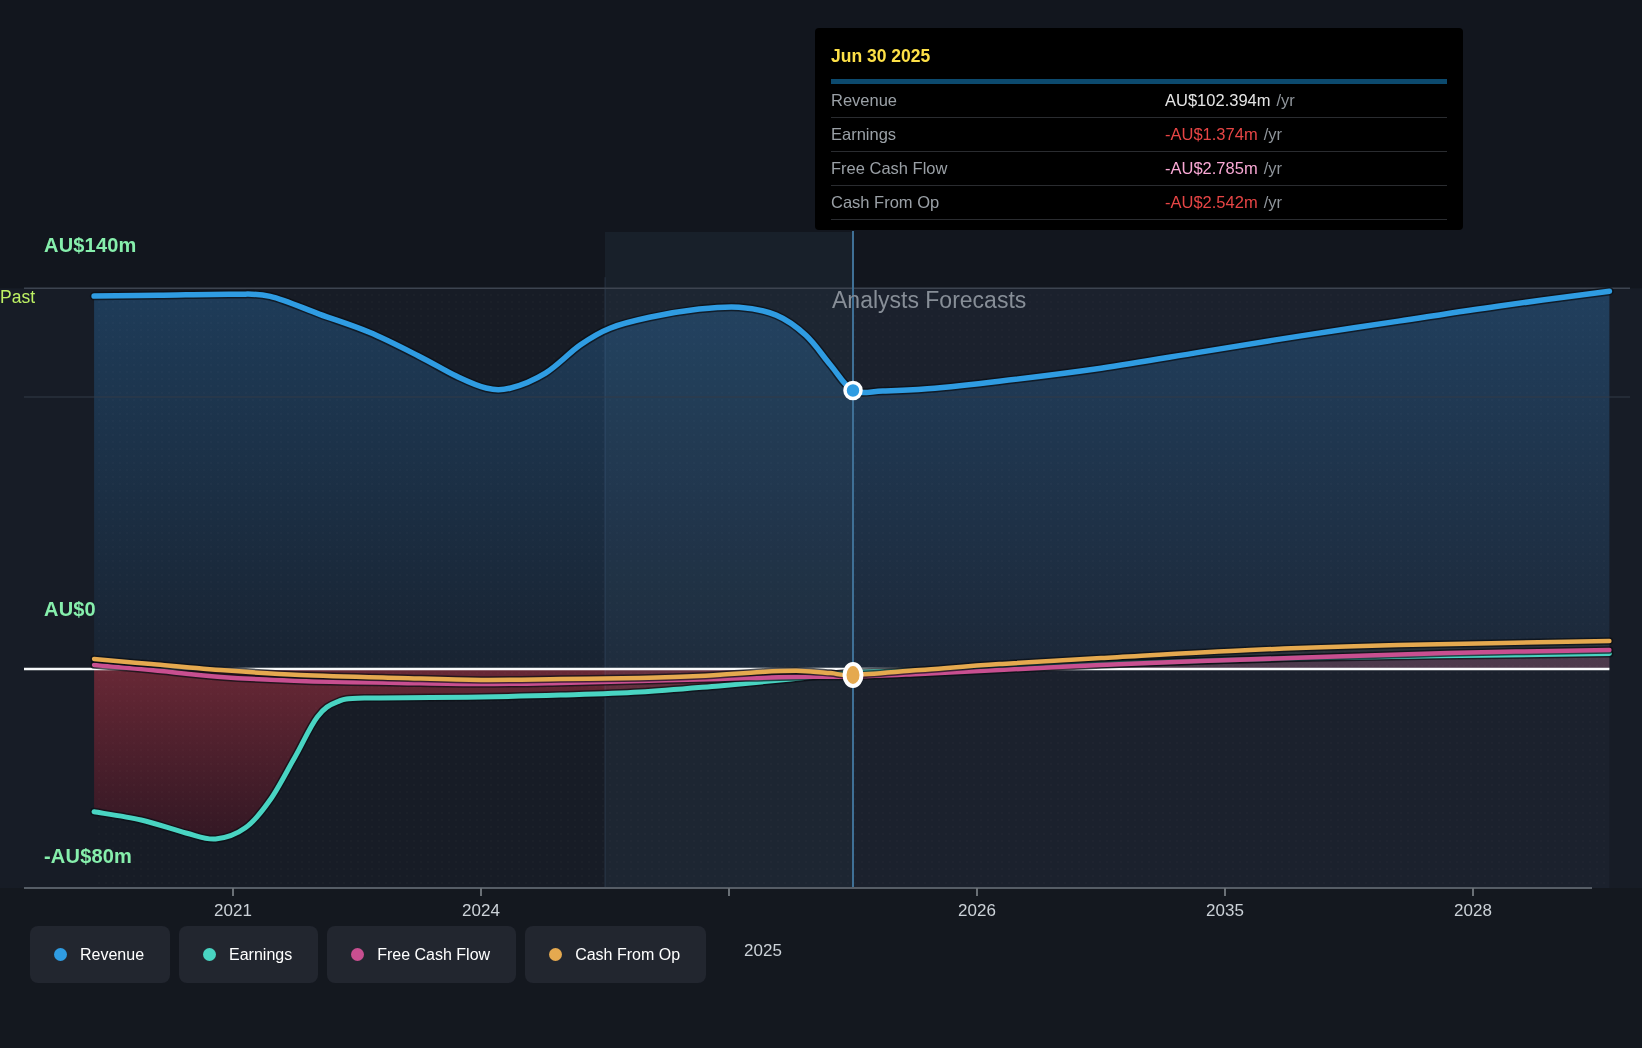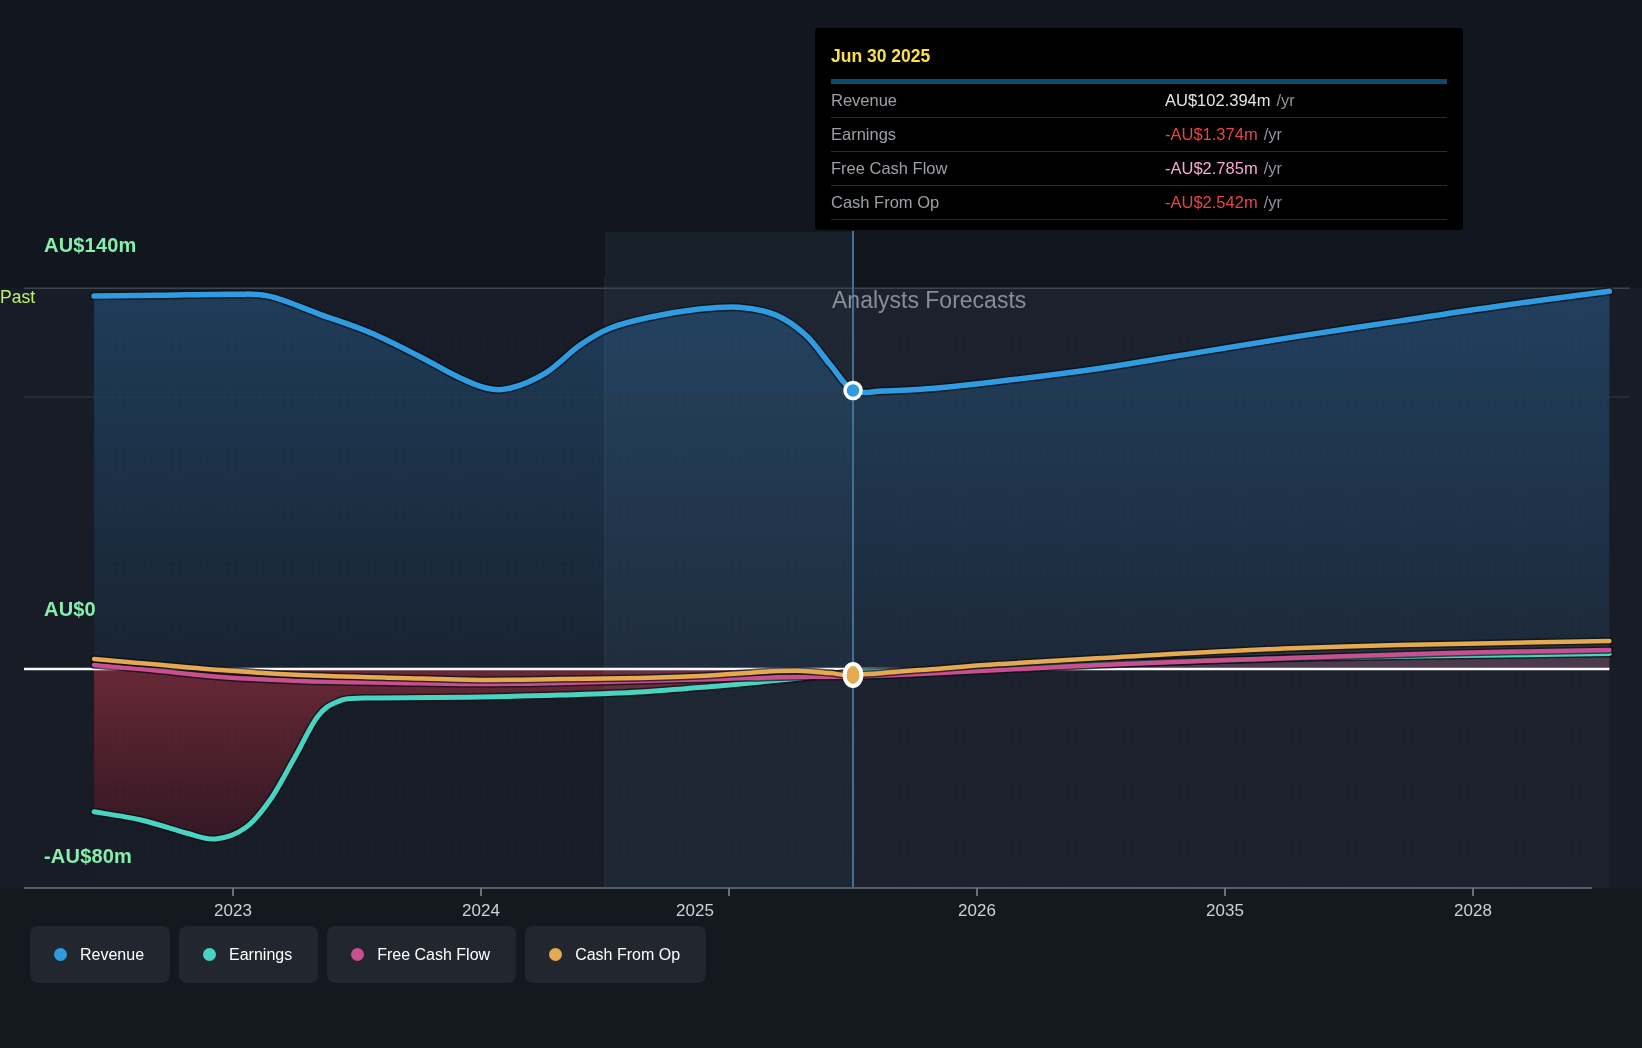--- a/index.html
+++ b/index.html
@@ -95,23 +95,23 @@
       </svg></div>
 
   <div class="overlay y-label" style="left:44px;top:234px;">AU$140m</div>
   <div class="overlay y-label" style="left:44px;top:598px;">AU$0</div>
   <div class="overlay y-label" style="left:44px;top:845px;">-AU$80m</div>
 
   <div class="overlay past-label">Past</div>
   <div class="overlay forecast-label">Analysts Forecasts</div>
 
   <div class="overlay" id="x-labels" style="left:0;top:0;">
-      <div class="x-year" style="left: 193px;">2023</div>
+      <div class="x-year" style="left: 193px;">2021</div>
       <div class="x-year" style="left: 441px;">2024</div>
-      <div class="x-year" style="left: 655px;">2025</div>
+      <div class="x-year" style="left: 723px; margin-top: 40px;">2025</div>
       <div class="x-year" style="left: 937px;">2026</div>
       <div class="x-year" style="left: 1185px;">2035</div>
       <div class="x-year" style="left: 1433px;">2028</div>
     </div>
 
   <div class="overlay tooltip">
     <div class="tt-title">Jun 30 2025</div>
     <div id="tt-rows">
         <div class="tt-row"><span class="tt-label">Revenue</span><span class="tt-valwrap"><span style="color: #e5e5e5;">AU$102.394m</span><span class="tt-unit">/yr</span></span></div>
         <div class="tt-row"><span class="tt-label">Earnings</span><span class="tt-valwrap"><span style="color: rgb(230, 69, 69);">-AU$1.374m</span><span class="tt-unit">/yr</span></span></div>

